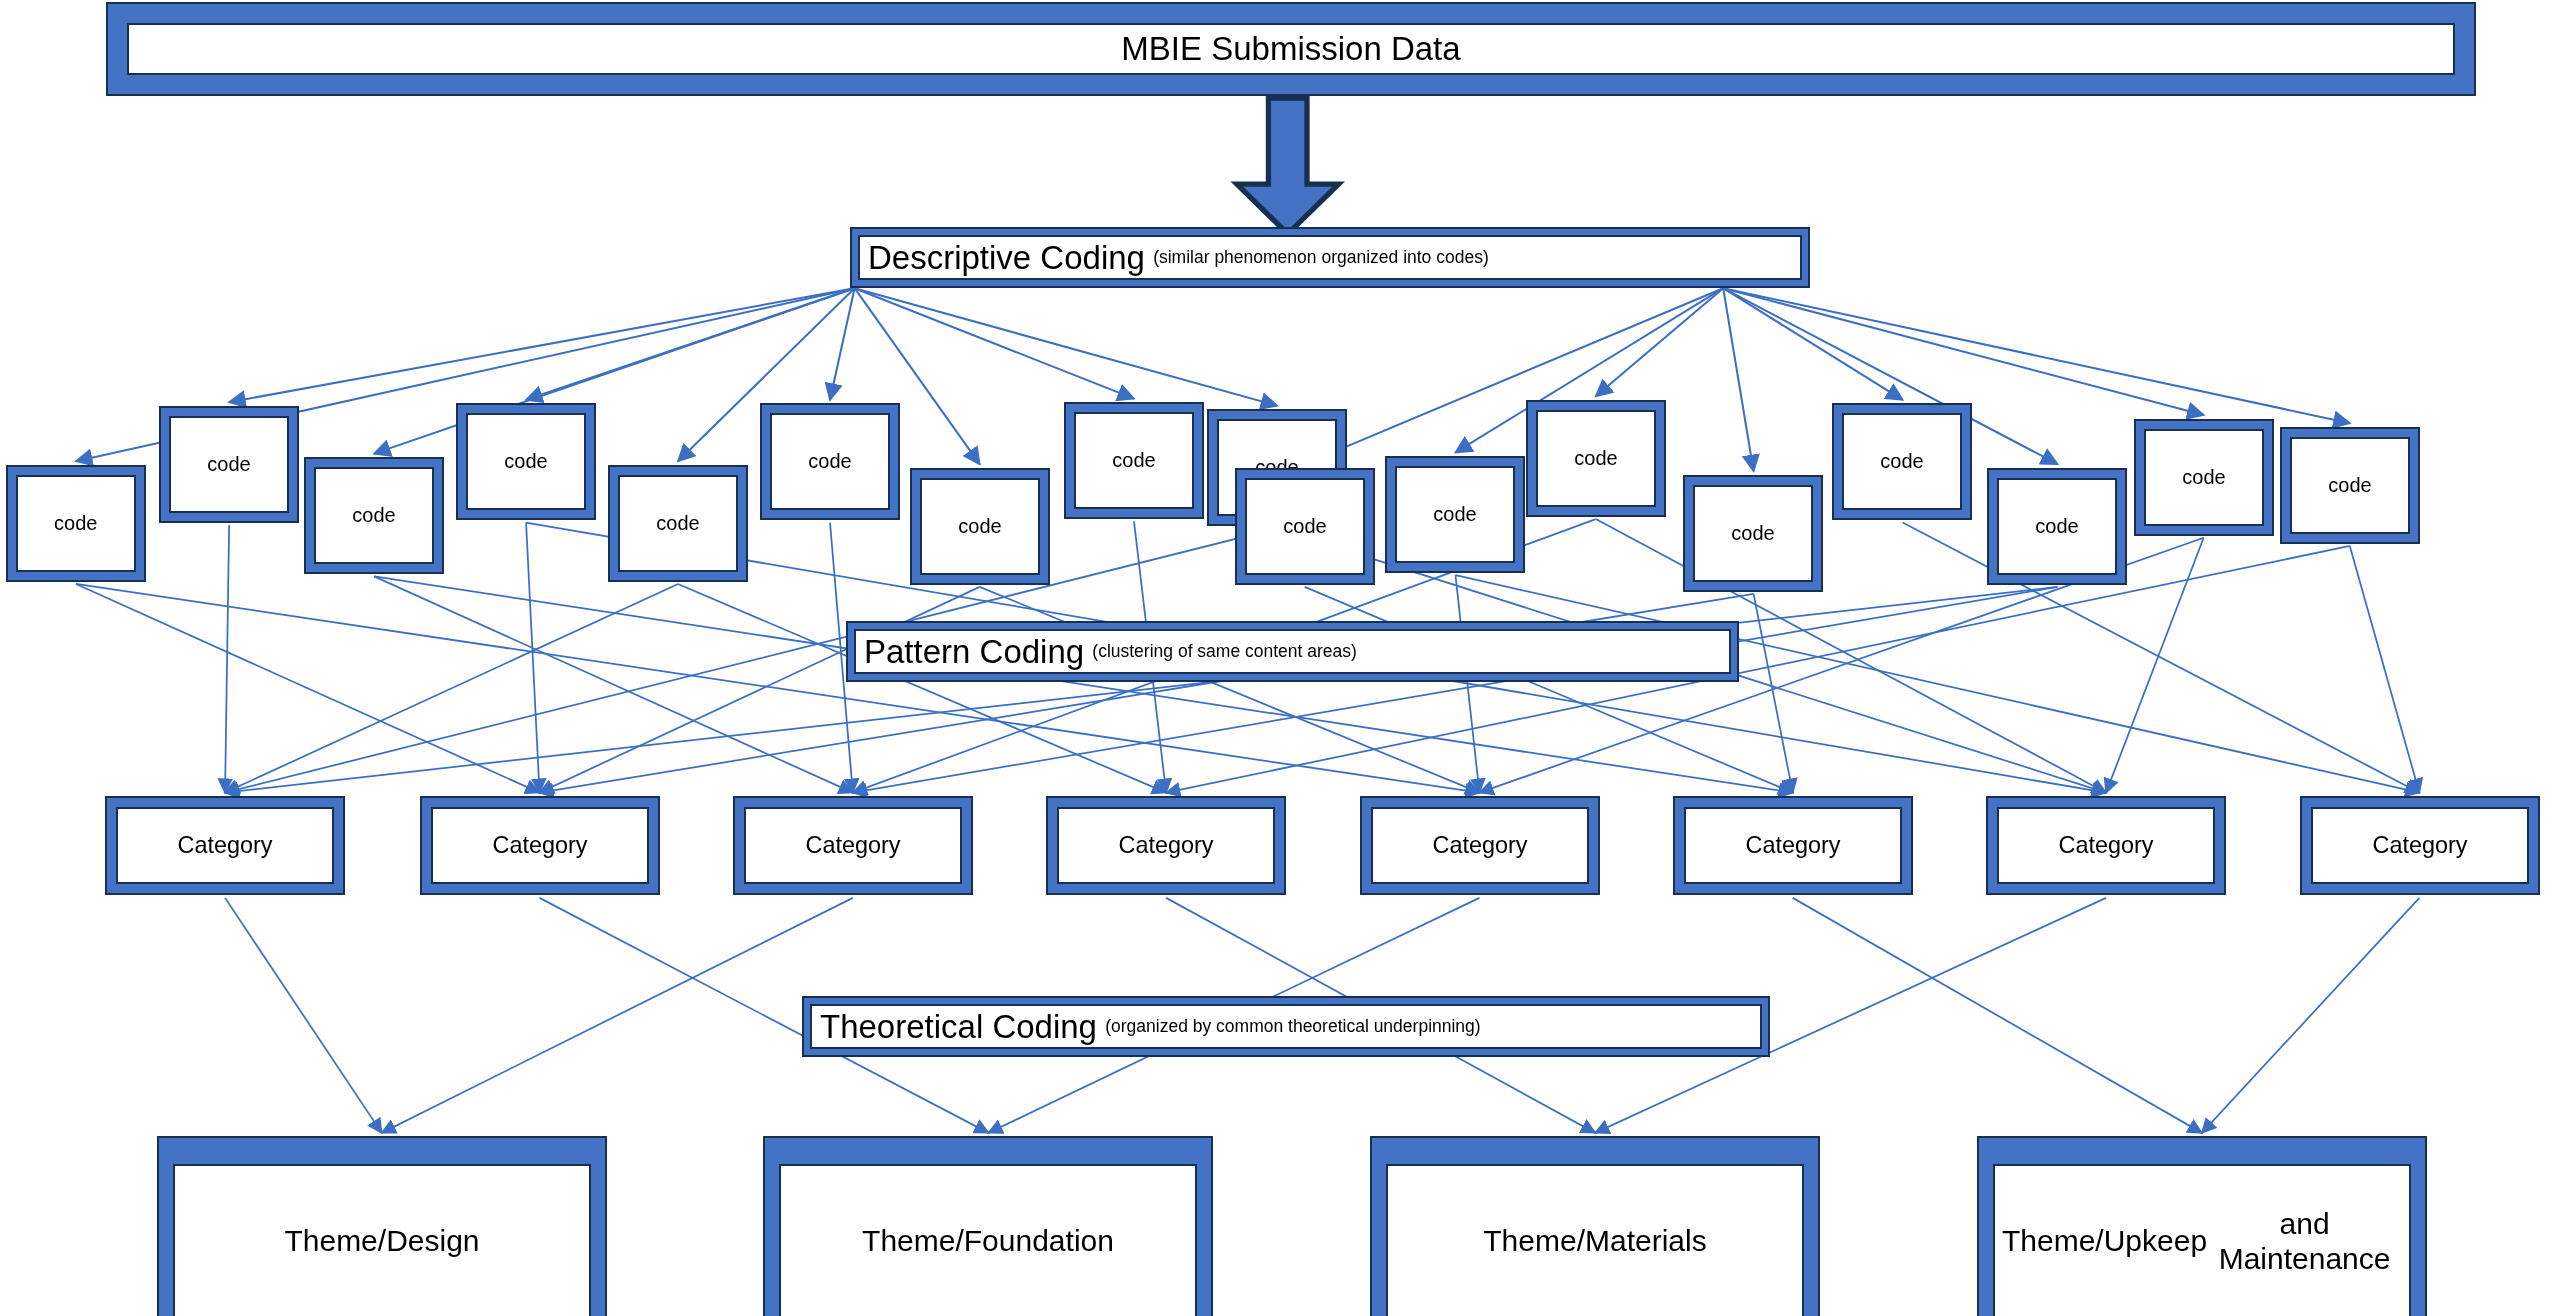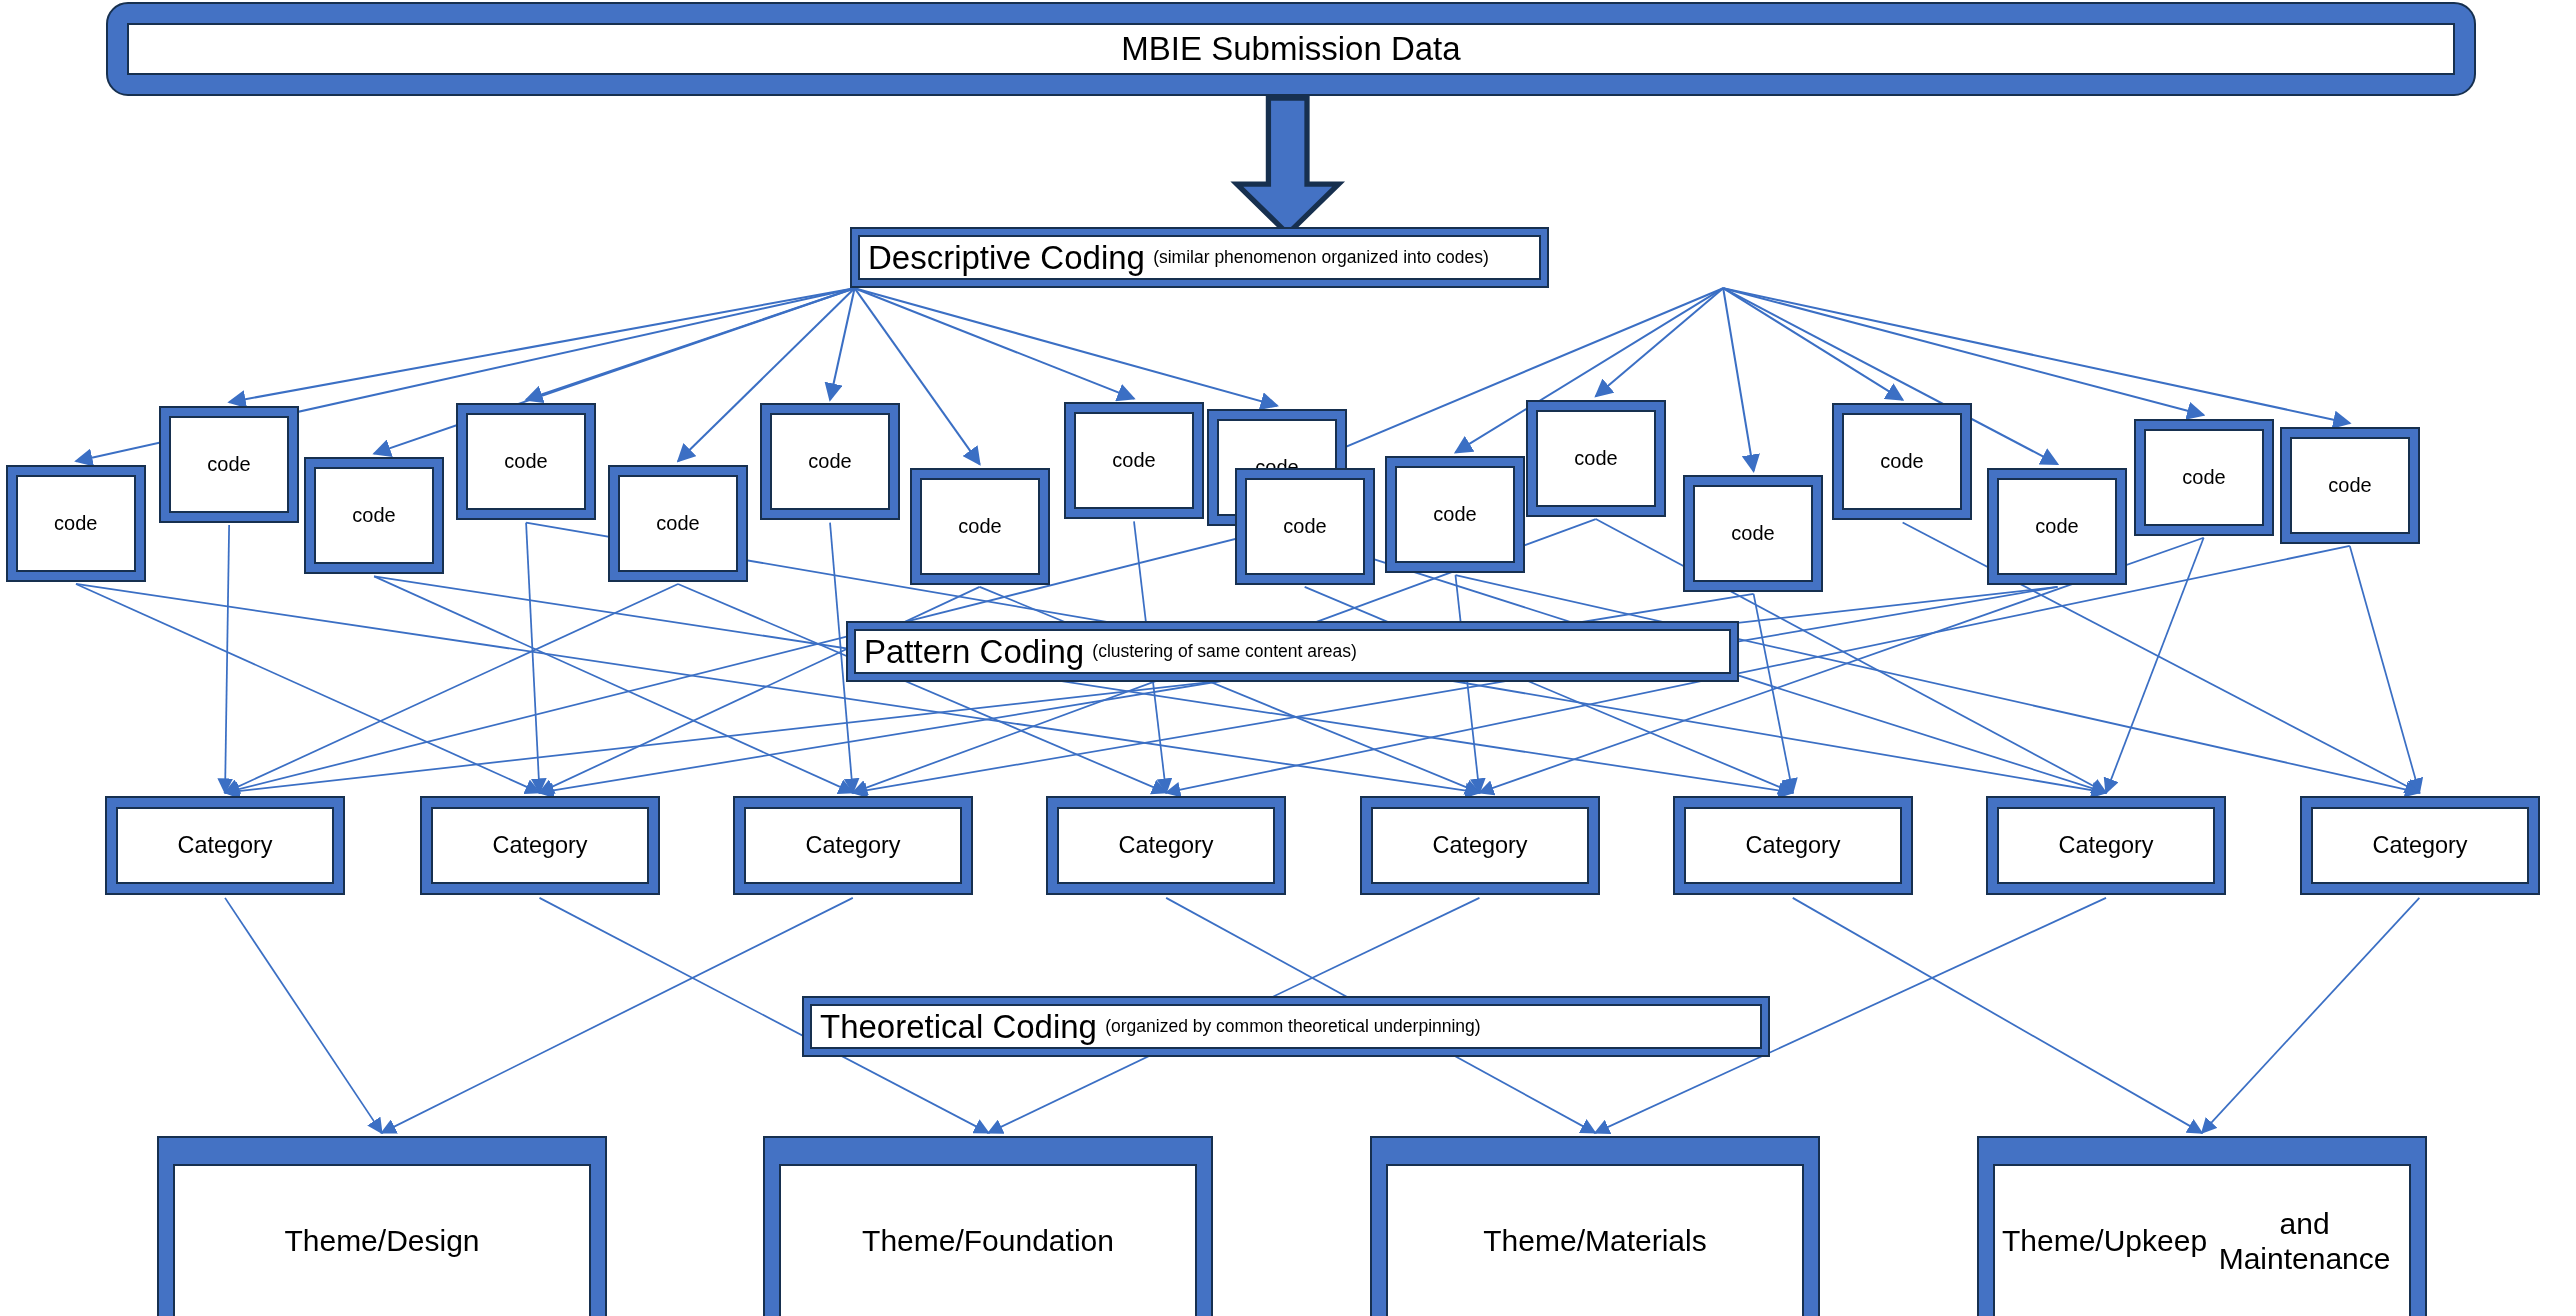--- a/index.html
+++ b/index.html
@@ -9,28 +9,28 @@
   
   .fbox{position:absolute;box-sizing:border-box;background:#4472C4;
         border:2.3px solid #17304F;display:flex;align-items:center;justify-content:center;z-index:5;}
   .fbox > .core{box-sizing:border-box;background:#ffffff;border:2.3px solid #17304F;
         width:100%;height:100%;display:flex;align-items:center;justify-content:center;
         text-align:center;color:#000;line-height:1.15;}
 
   
   #mbie{left:106px;top:2.3px;width:2370px;height:94px;}
   #mbie .core{font-size:33px;padding:0 5.8px;}
-  #mbie{padding:19px;border-radius:22px;}
+  #mbie{padding:19px;}
 
   
   .stagebox{padding:5.8px;}
   .stagebox .core{padding:0 8.2px;justify-content:flex-start;}
   .stagebox .big{font-size:33px;white-space:nowrap;}
   .stagebox .small{font-size:17.5px;white-space:nowrap;margin-left:8.2px;}
-  #descriptive{left:850px;top:227px;width:699px;height:61px;}
+  #descriptive{left:850px;top:227px;width:960px;height:61px;}
   #pattern{left:846px;top:621px;width:893px;height:61px;}
   #pattern .core{justify-content:flex-start;}
   #theoretical{left:802px;top:996px;width:968px;height:61px;align-items:center;}
 
   
   .codebox{padding:8.2px;}
   .codebox .core{font-size:20px;}
 
   
   .catbox{padding:9.4px;align-items:flex-end;}

